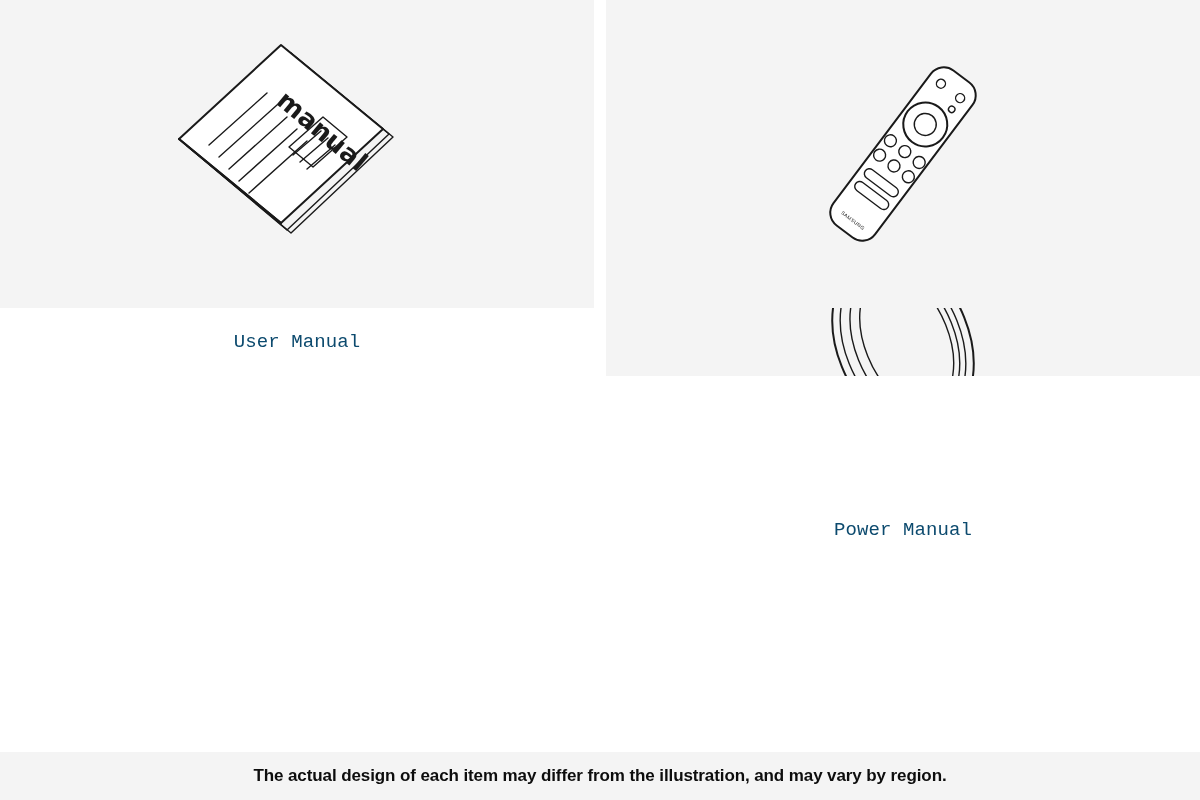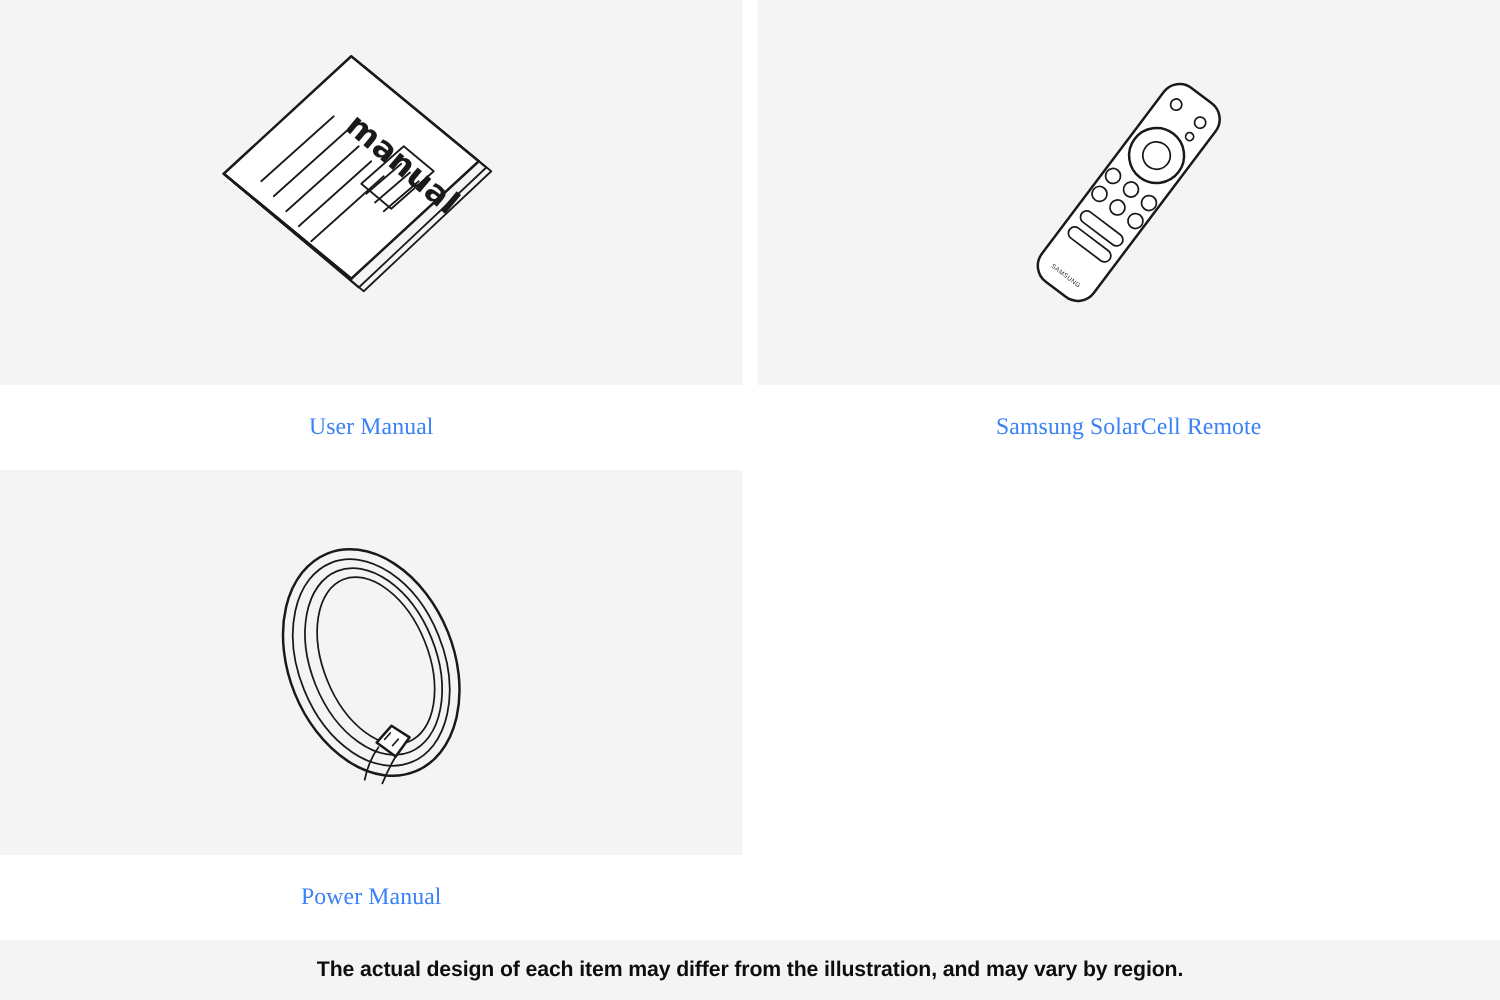--- a/index.html
+++ b/index.html
@@ -42,23 +42,23 @@
   }
   .cell-caption {
     background: #ffffff;
     display: flex;
     align-items: center;
     justify-content: center;
   }
   .caption-text {
     font-size: 19px;
     letter-spacing: 0.1px;
-    color: #3b82f6;
+    color: #0c4a6e;
     text-align: center;
-    font-family: Liberation Serif, serif;
+    font-family: Liberation Mono, monospace;
   }
   .footer {
     position: absolute;
     left: 0;
     top: 752px;
     width: 1200px;
     height: 48px;
     background: #f4f4f4;
     display: flex;
     align-items: center;
@@ -170,23 +170,20 @@
             <text class="brand-word" x="130" y="200" text-anchor="middle">SAMSUNG</text>
           </g>
         </svg>
       </span>
     </div>
 
     <div class="cell-caption">
       <span class="caption-text">User Manual</span>
     </div>
     <div class="cell-gap"></div>
-    <div class="cell-caption">
-      <span class="caption-text">Samsung SolarCell Remote</span>
-    </div>
 
     <div class="cell-img">
       <span>
         <svg width="280" height="230" viewBox="0 0 280 230" aria-hidden="true">
           <g transform="rotate(-22 140 115)">
             <ellipse class="ln" cx="140" cy="115" rx="66" ry="94"></ellipse>
             <ellipse class="ln-thin" cx="140" cy="115" rx="58" ry="86"></ellipse>
             <ellipse class="ln-thin" cx="142" cy="115" rx="50" ry="78"></ellipse>
             <ellipse class="ln-thin" cx="144" cy="115" rx="42" ry="70"></ellipse>
 

